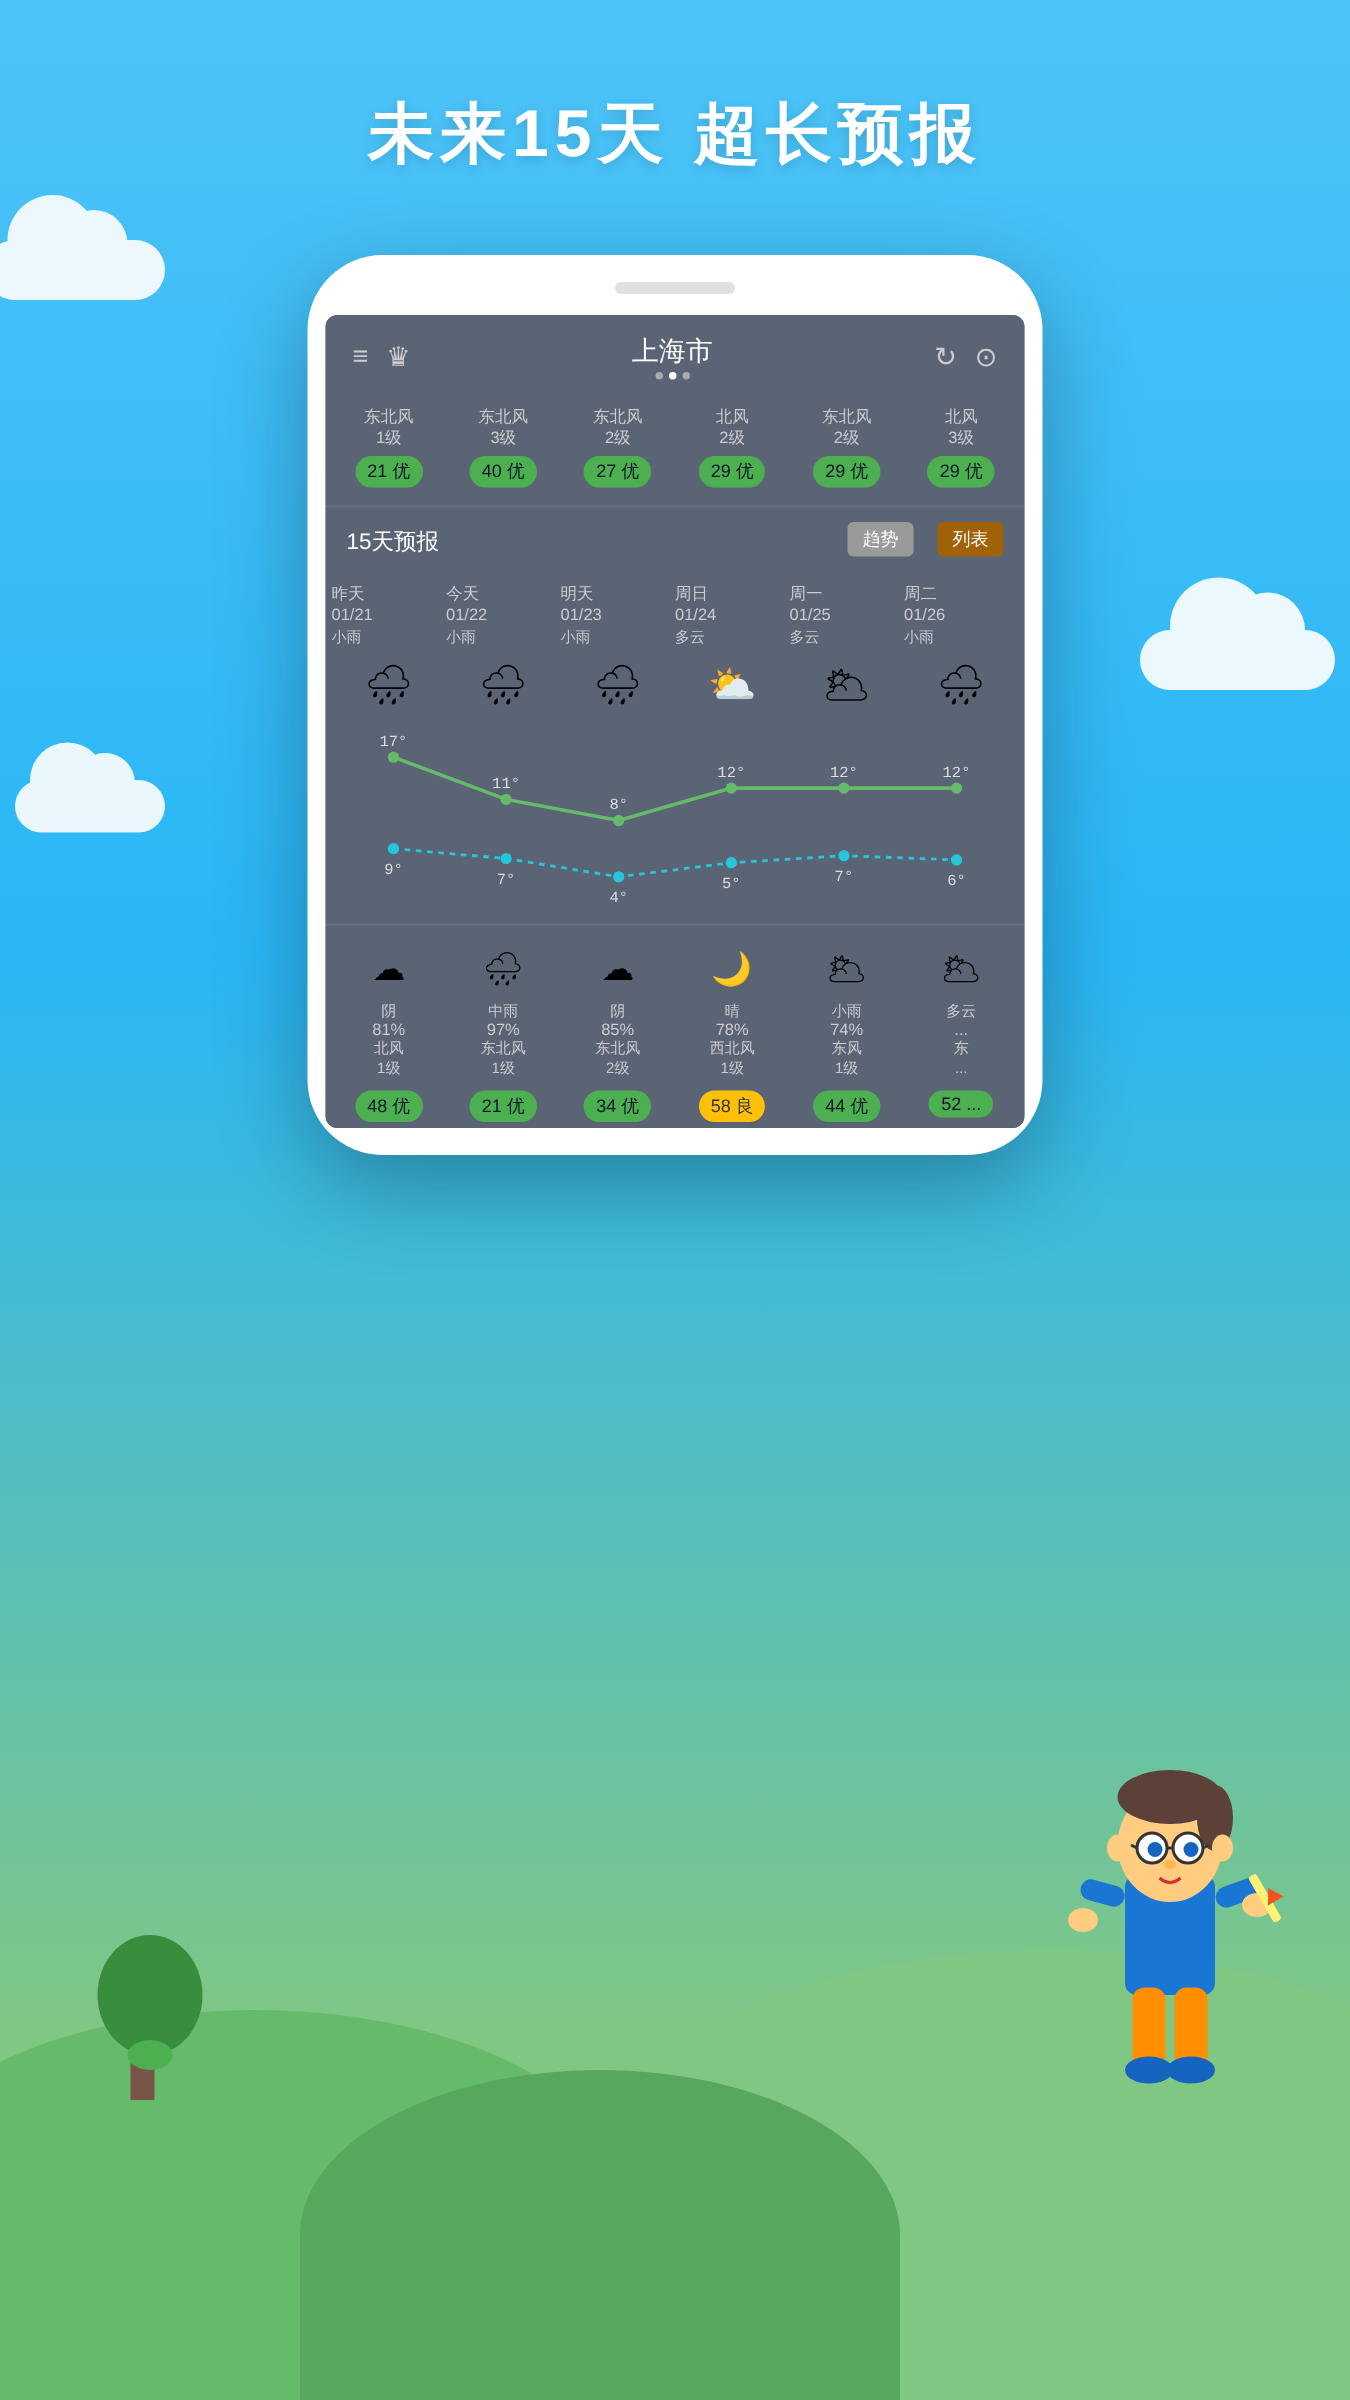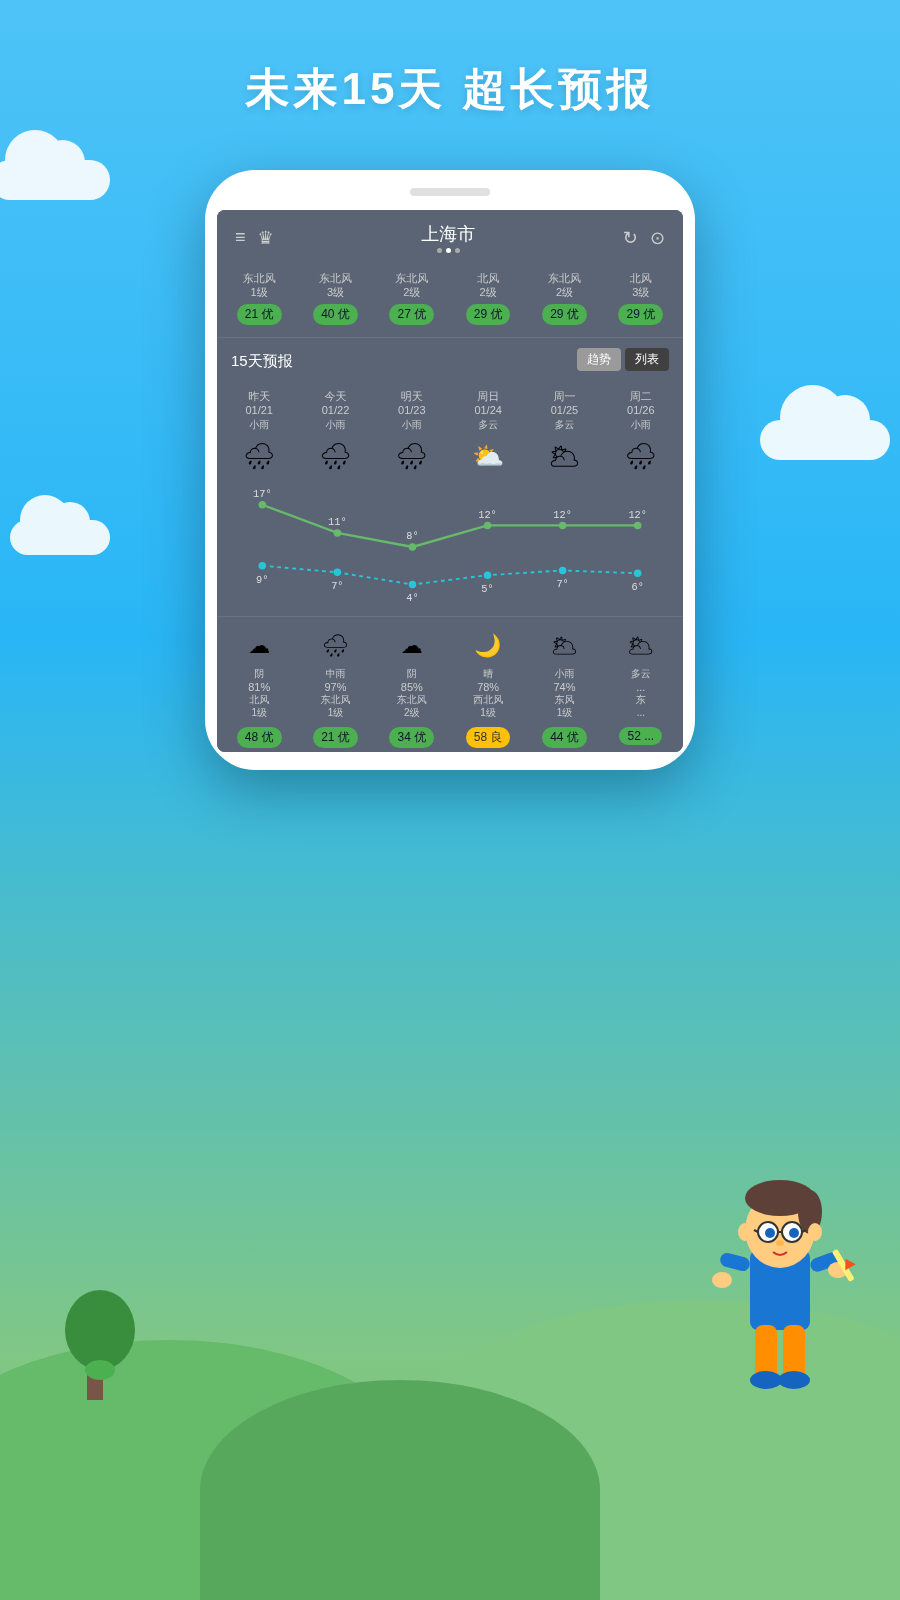--- a/index.html
+++ b/index.html
@@ -258,42 +258,42 @@
       align-items: flex-end;
       padding: 10px 14px;
     }
     .forecast-title {
       color: white;
       font-size: 15px;
       font-weight: 500;
     }
     .forecast-tabs {
       display: flex;
-      gap: 4px;
+      gap: 16px;
     }
     .forecast-tab {
-      background: #404040;
+      background: #a16207;
       color: white;
       border-radius: 4px;
       padding: 3px 10px;
       font-size: 12px;
     }
     .forecast-tab.active {
       background: #9a9a9a;
     }
 
     
     .forecast-grid {
       background: #5a6475;
       display: flex;
       padding: 8px 4px 4px;
     }
     .forecast-col {
       flex: 1;
-      text-align: center;
+      text-align: left;
     }
     .forecast-day-label {
       color: #ccc;
       font-size: 11px;
       line-height: 1.4;
     }
     .forecast-date {
       color: #ccc;
       font-size: 11px;
     }

